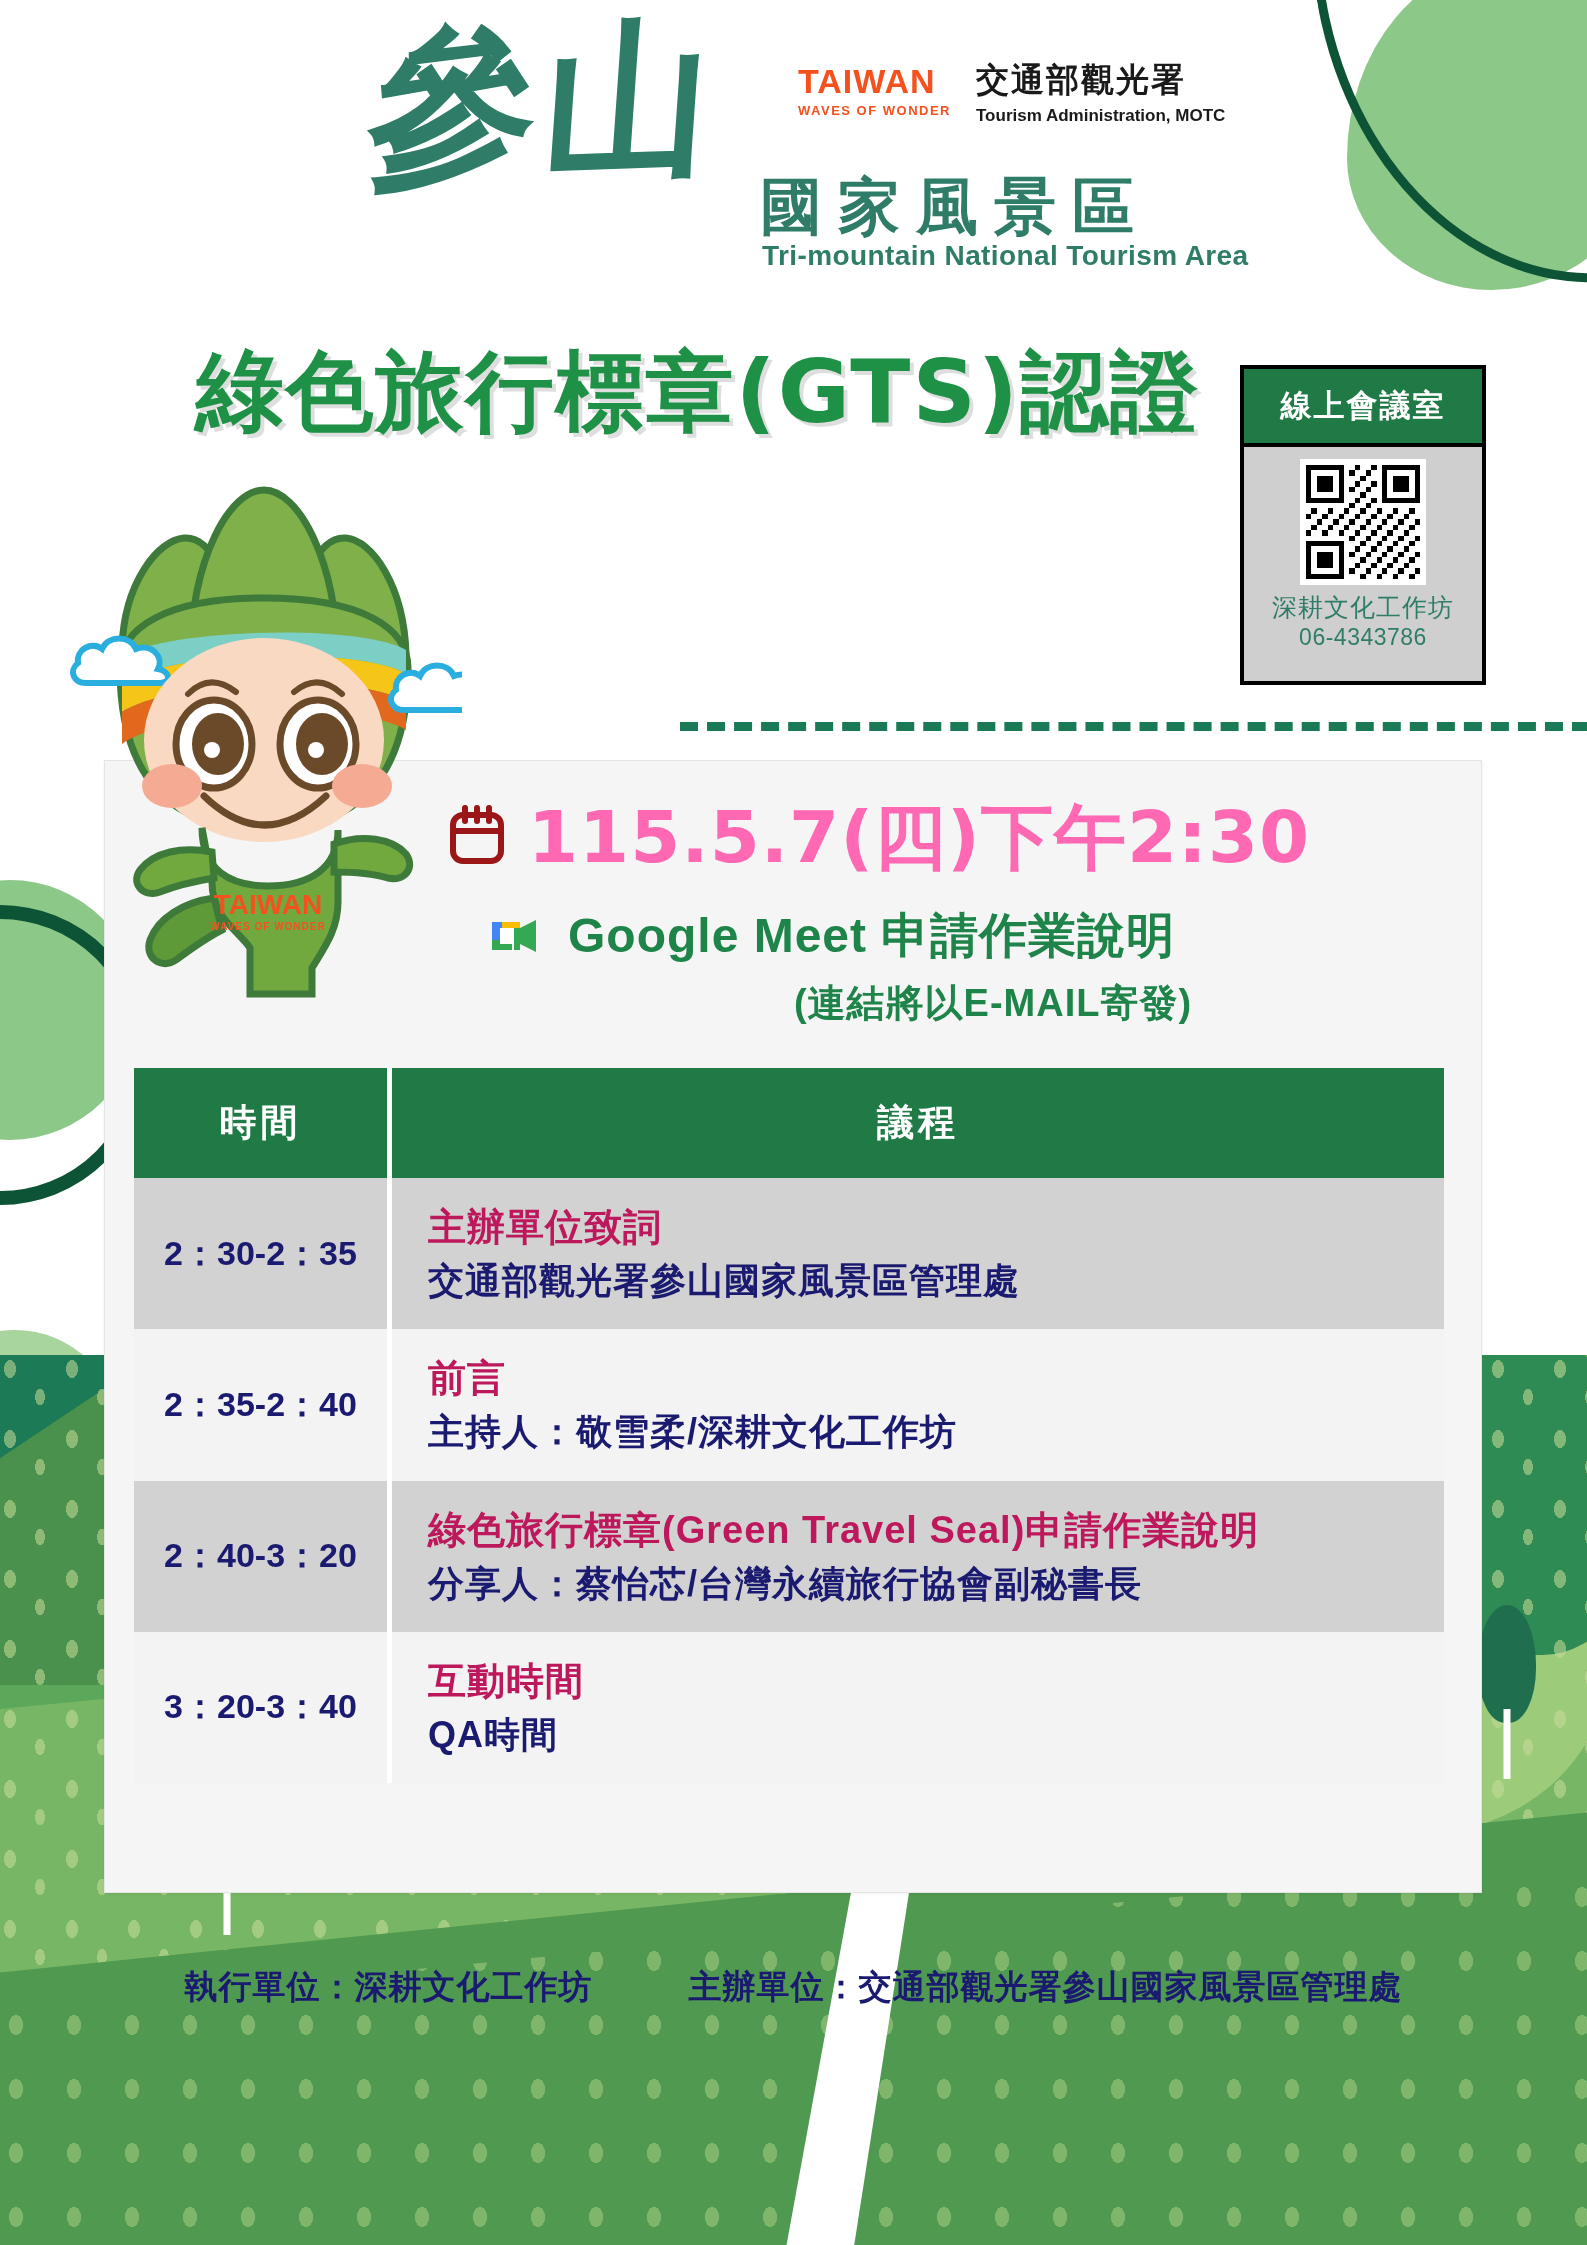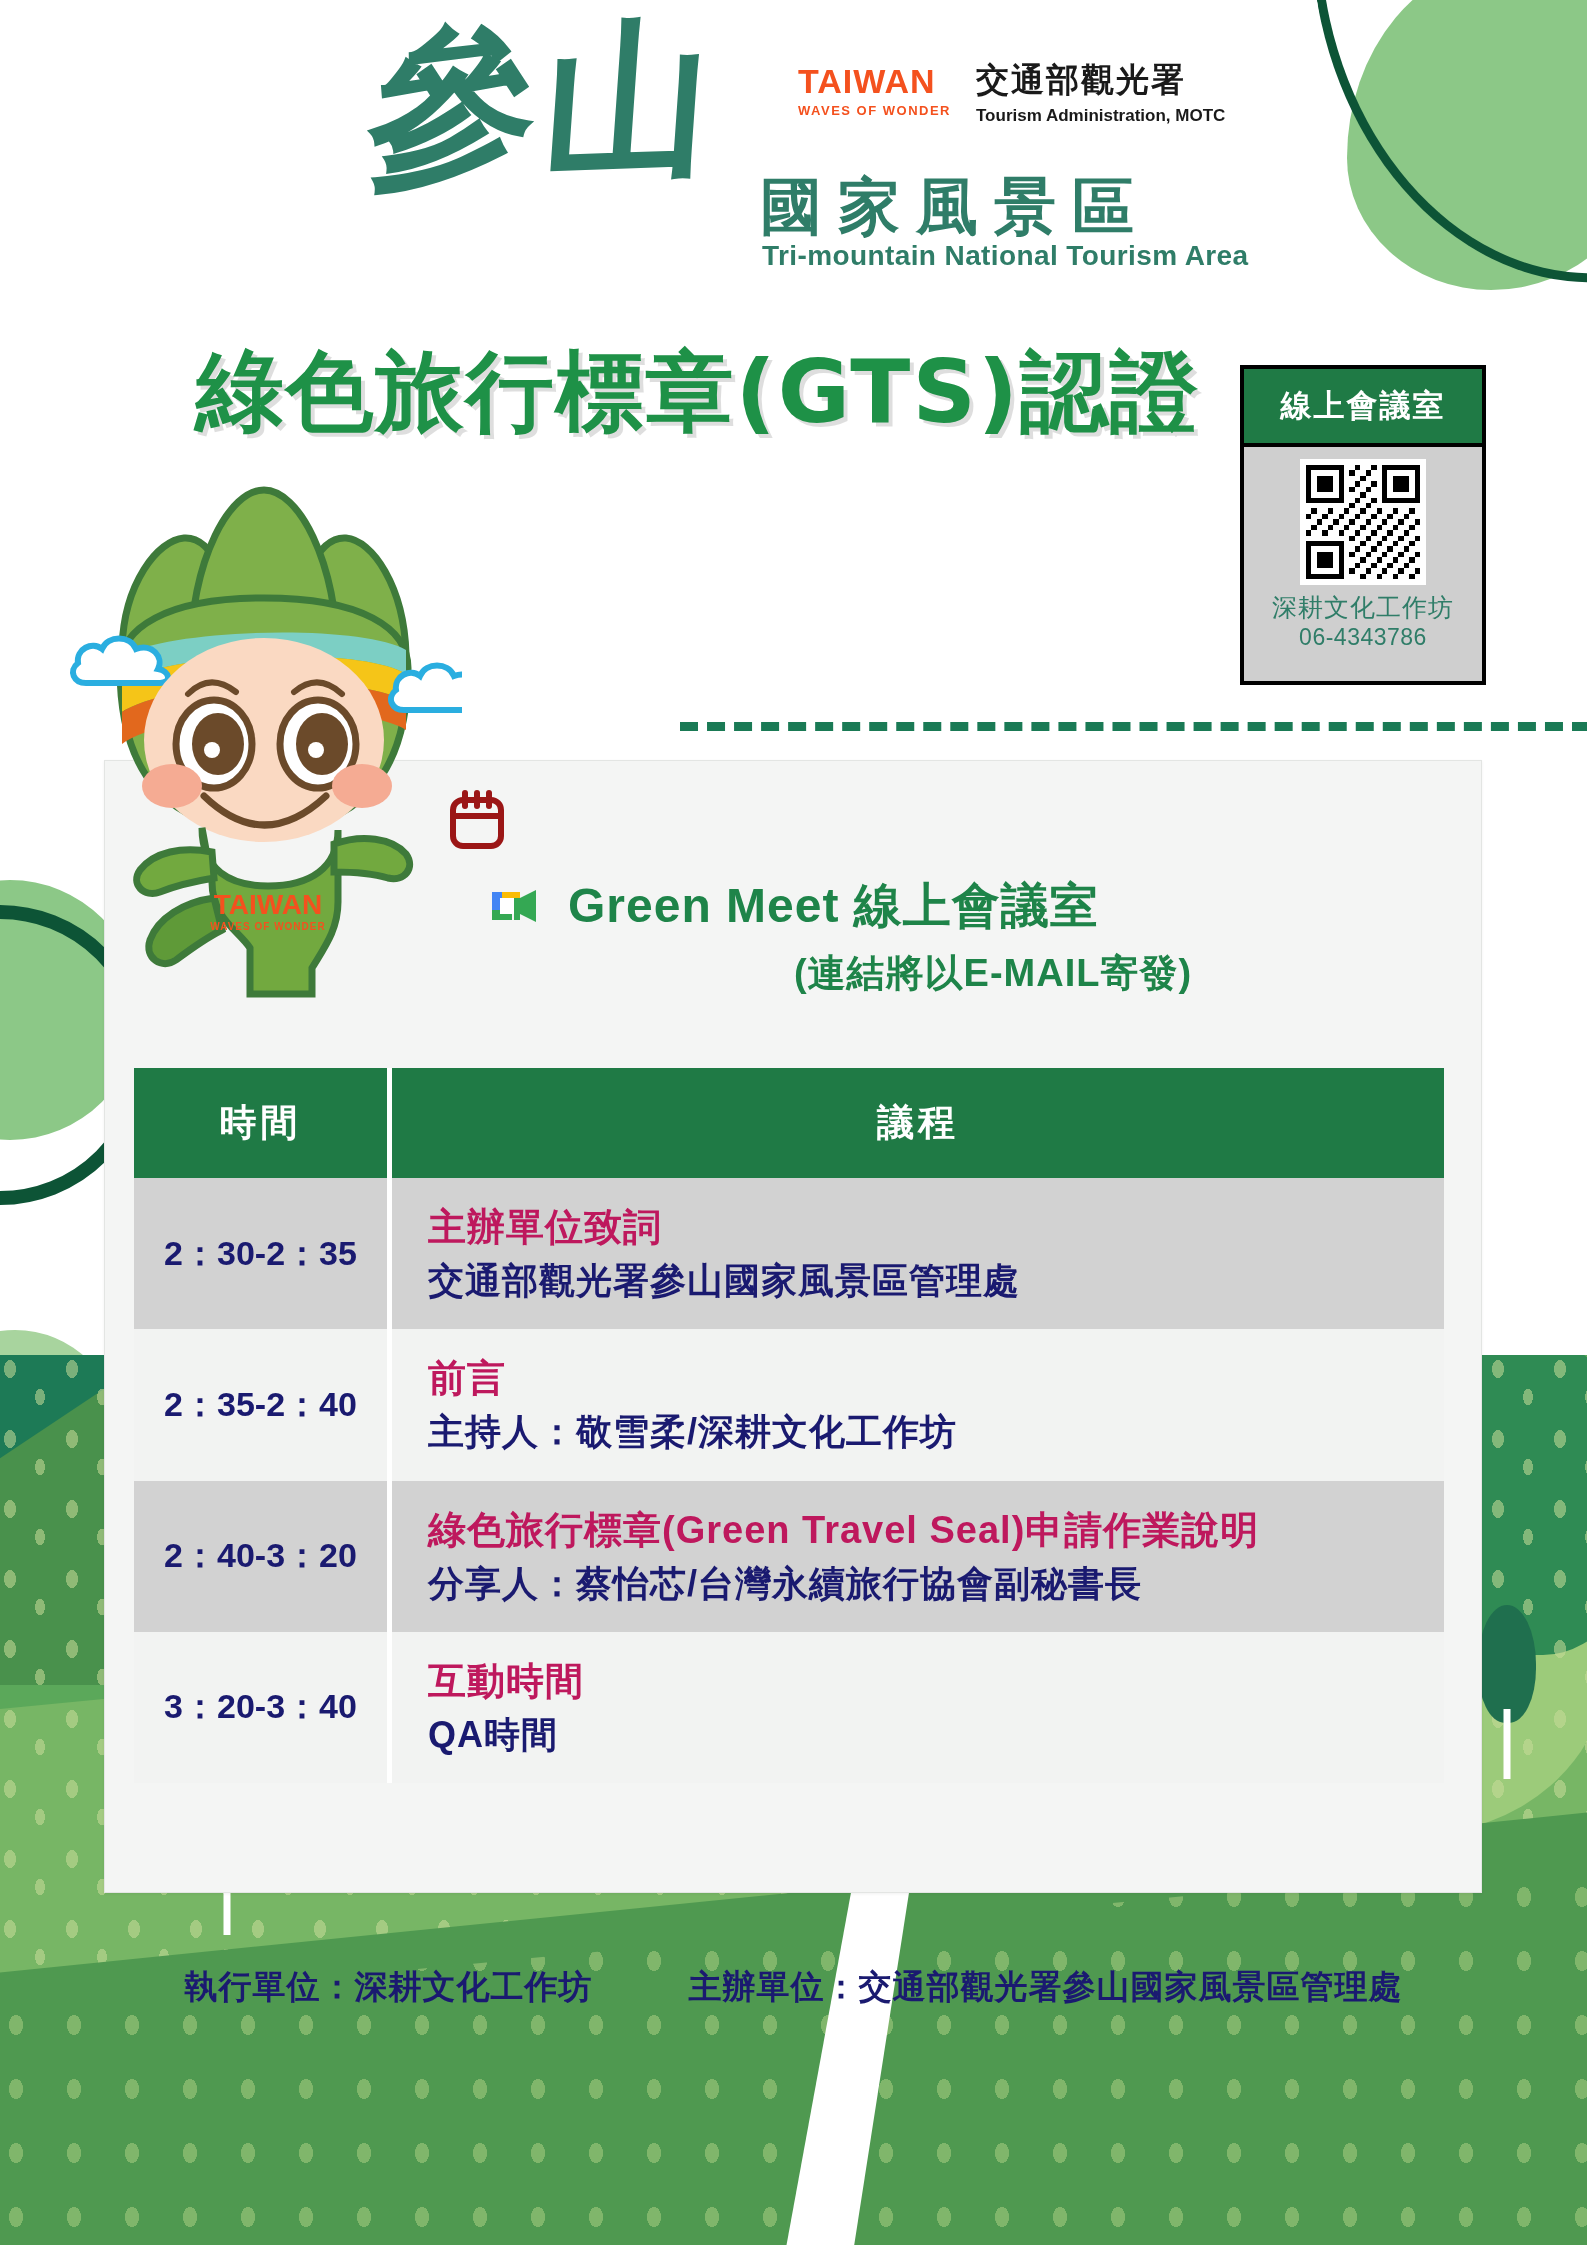--- a/index.html
+++ b/index.html
@@ -787,35 +787,36 @@
     <div class="date-row">
       <span>
         <svg width="58" height="62" viewBox="0 0 58 62">
           <rect x="5" y="10" width="48" height="46" rx="10" fill="none" stroke="#9b1616" stroke-width="6"></rect>
           <line x1="5" y1="26" x2="53" y2="26" stroke="#9b1616" stroke-width="6"></line>
           <line x1="17" y1="3" x2="17" y2="16" stroke="#9b1616" stroke-width="6" stroke-linecap="round"></line>
           <line x1="29" y1="3" x2="29" y2="16" stroke="#9b1616" stroke-width="6" stroke-linecap="round"></line>
           <line x1="41" y1="3" x2="41" y2="16" stroke="#9b1616" stroke-width="6" stroke-linecap="round"></line>
         </svg>
       </span>
+      <span class="date-text">115.5.7(四)下午2:30</span>
     </div>
 
     <div class="meet-row">
       <span>
         <svg width="56" height="48" viewBox="0 0 56 48">
           <path d="M6 12 h20 v10 h-20 z" fill="#fbbc04"></path>
           <path d="M6 12 h10 v24 h-10 z" fill="#4285f4"></path>
           <path d="M6 30 h20 v10 h-20 z" fill="#34a853"></path>
           <rect x="14" y="18" width="14" height="16" fill="#ffffff"></rect>
           <path d="M28 12 h6 v28 h-6 z" fill="#34a853"></path>
           <path d="M34 18 l16 -8 v32 l-16 -8 z" fill="#34a853"></path>
           <path d="M26 12 h8 l0 6 l-8 0 z" fill="#fbbc04"></path>
         </svg>
       </span>
-      <span class="meet-text">Green Meet 線上會議室</span>
+      <span class="meet-text">Google Meet 申請作業說明</span>
     </div>
 
     <div class="meet-note">(連結將以E-MAIL寄發)</div>
   </div>
 
   <table class="agenda">
     <thead>
       <tr>
         <th style="width:258px">時間</th>
         <th>議程</th>

